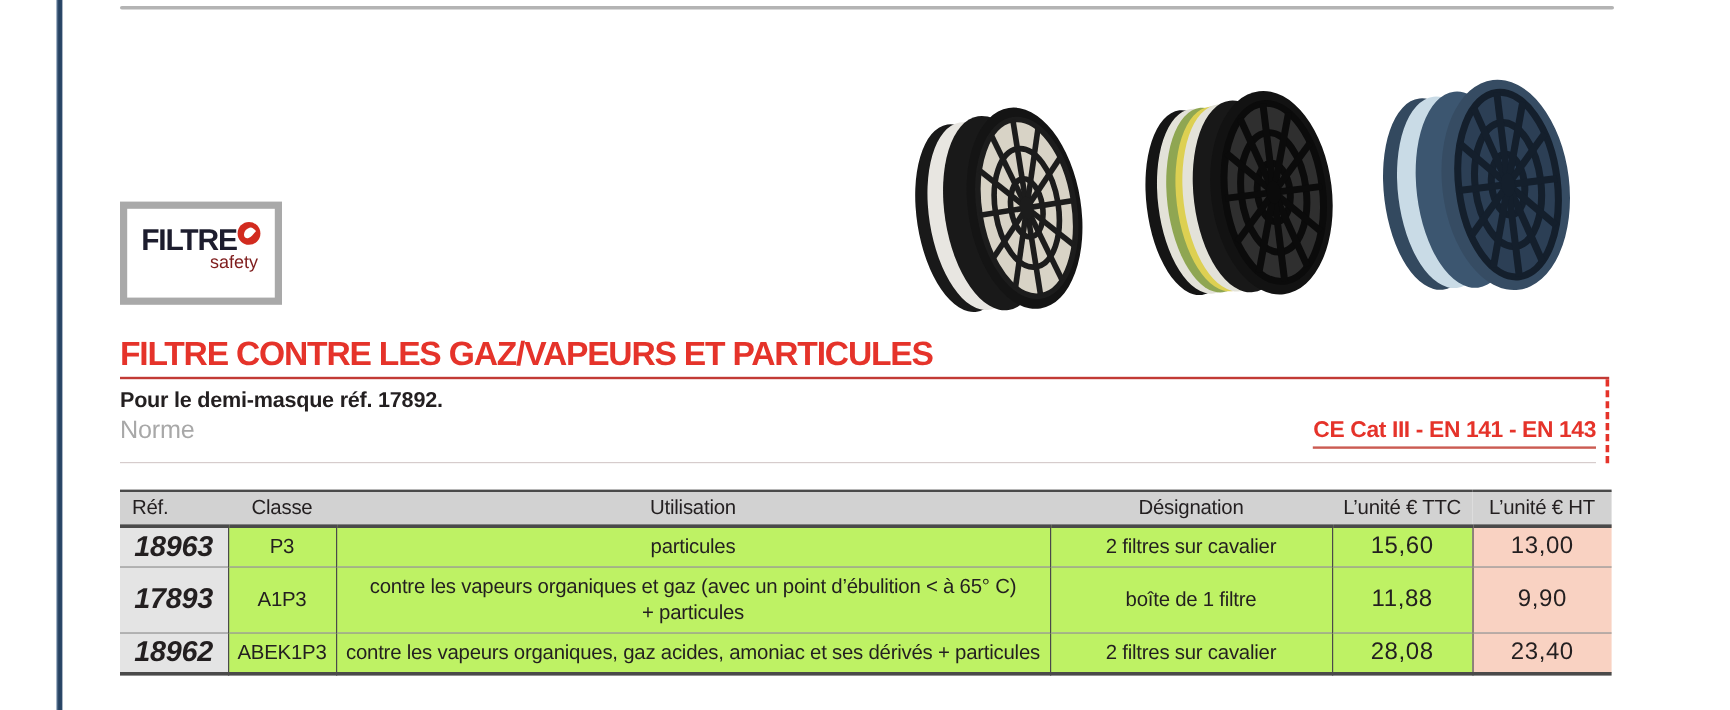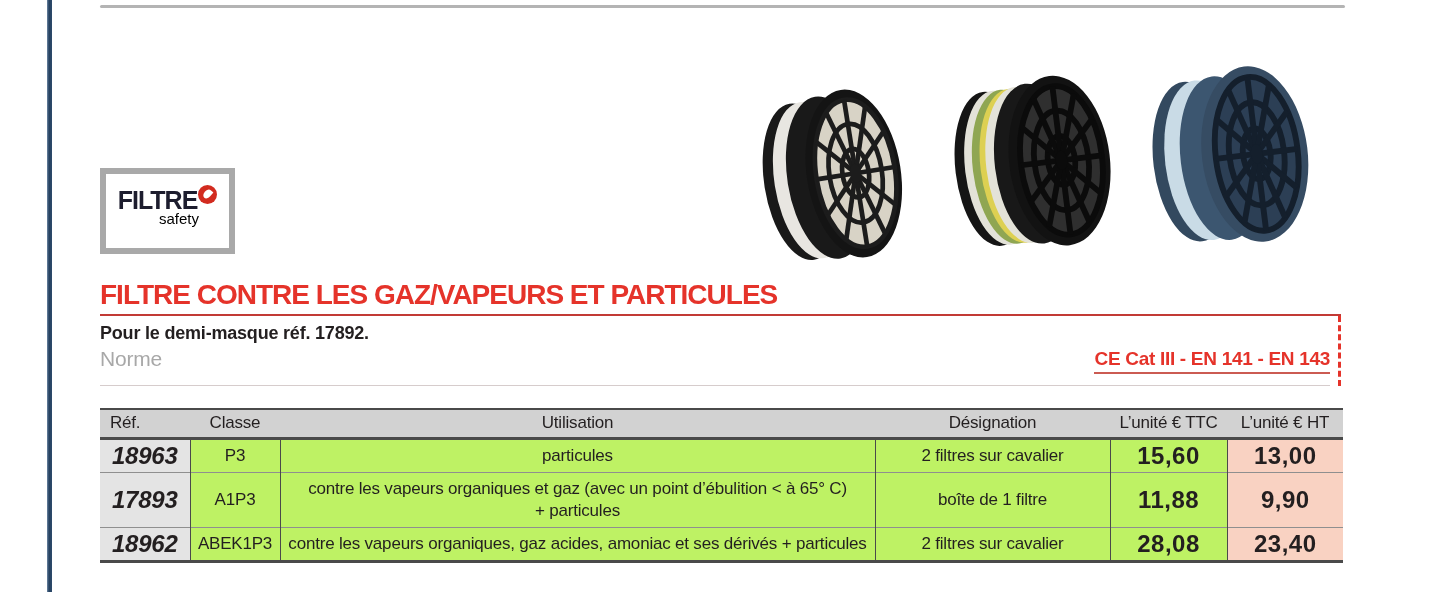--- a/index.html
+++ b/index.html
@@ -14,21 +14,21 @@
   
   .logo-box { position:absolute; left:100px; top:168px; width:135px; height:86px;
               border:6px solid #a9a9a9; background:#fff; }
   .logo-inner { position:absolute; left:0; right:0; top:12px; text-align:center; }
   .logo-name { font-size:25px; font-weight:700; letter-spacing:-1px; color:#1d1d2e;
                display:inline-block; position:relative; }
   .logo-dot  { display:inline-block; vertical-align:top; width:19px; height:19px; margin:-1px 0 0 1px;
                background:#d22b1f; border-radius:50%; position:relative; }
   .logo-dot::after { content:""; position:absolute; left:6px; top:4px; width:7px; height:10px;
                background:#fff; border-radius:60% 0 60% 60%; transform:rotate(40deg); }
-  .logo-sub  { font-size:15px; color:#000000; margin:-5px 30px 0 0; text-align:right; }
+  .logo-sub  { font-size:15px; color:#7f1d1d; margin:-5px 14px 0 0; text-align:right; }
 
   
   .title { position:absolute; left:100px; top:279px; font-size:28px; font-weight:700;
            letter-spacing:-1px; color:#e5332a; font-stretch:condensed; white-space:nowrap; }
   .title-rule { position:absolute; left:100px; top:314px; width:1241px; height:2px; background:#c23a35; }
 
   .norme-box { position:absolute; left:100px; top:316px; width:1241px; height:70px;
                border-right:3px dashed #e5332a; }
   .subtitle { position:absolute; left:0; top:7px; font-size:18px; font-weight:700;
               letter-spacing:-0.2px; color:#231f20; }
@@ -52,21 +52,21 @@
          color:#231f20; }
   .tbl th { background:#d2d2d2; font-size:17px; font-weight:400; height:29px;
             border-bottom:3px solid #4a4a4a; letter-spacing:-0.2px; text-align:center; }
   .tbl th.col-ref { text-align:left; padding-left:10px; }
   .tbl td { border-left:1px solid #4a4a4a; text-align:center; vertical-align:middle;
             font-size:17px; letter-spacing:-0.2px; background:#bef264; padding:2px 4px; }
   .tbl td:first-child { border-left:none; }
   .tbl tr+tr td { border-top:1px solid #8f8f8f; }
   .tbl td.c-ref { background:#e4e4e4; font-weight:700; font-style:italic; font-size:24px; }
   .tbl td.c-ht  { background:#f9d2c2;text-align:center; }
-  .tbl td.c-price { font-weight:700; font-size:24px; letter-spacing:0.5px; }
+  .tbl td.c-price { font-weight:400; font-size:20px; letter-spacing:0.5px; }
   .tbl td.c-util { white-space:pre-line; line-height:1.25; }
   .row-1 td { height:31px; }
   .row-2 td { height:55px; }
   .row-3 td { height:33px; }
 </style>
 </head>
 <body>
 
 <div class="canvas">
 

